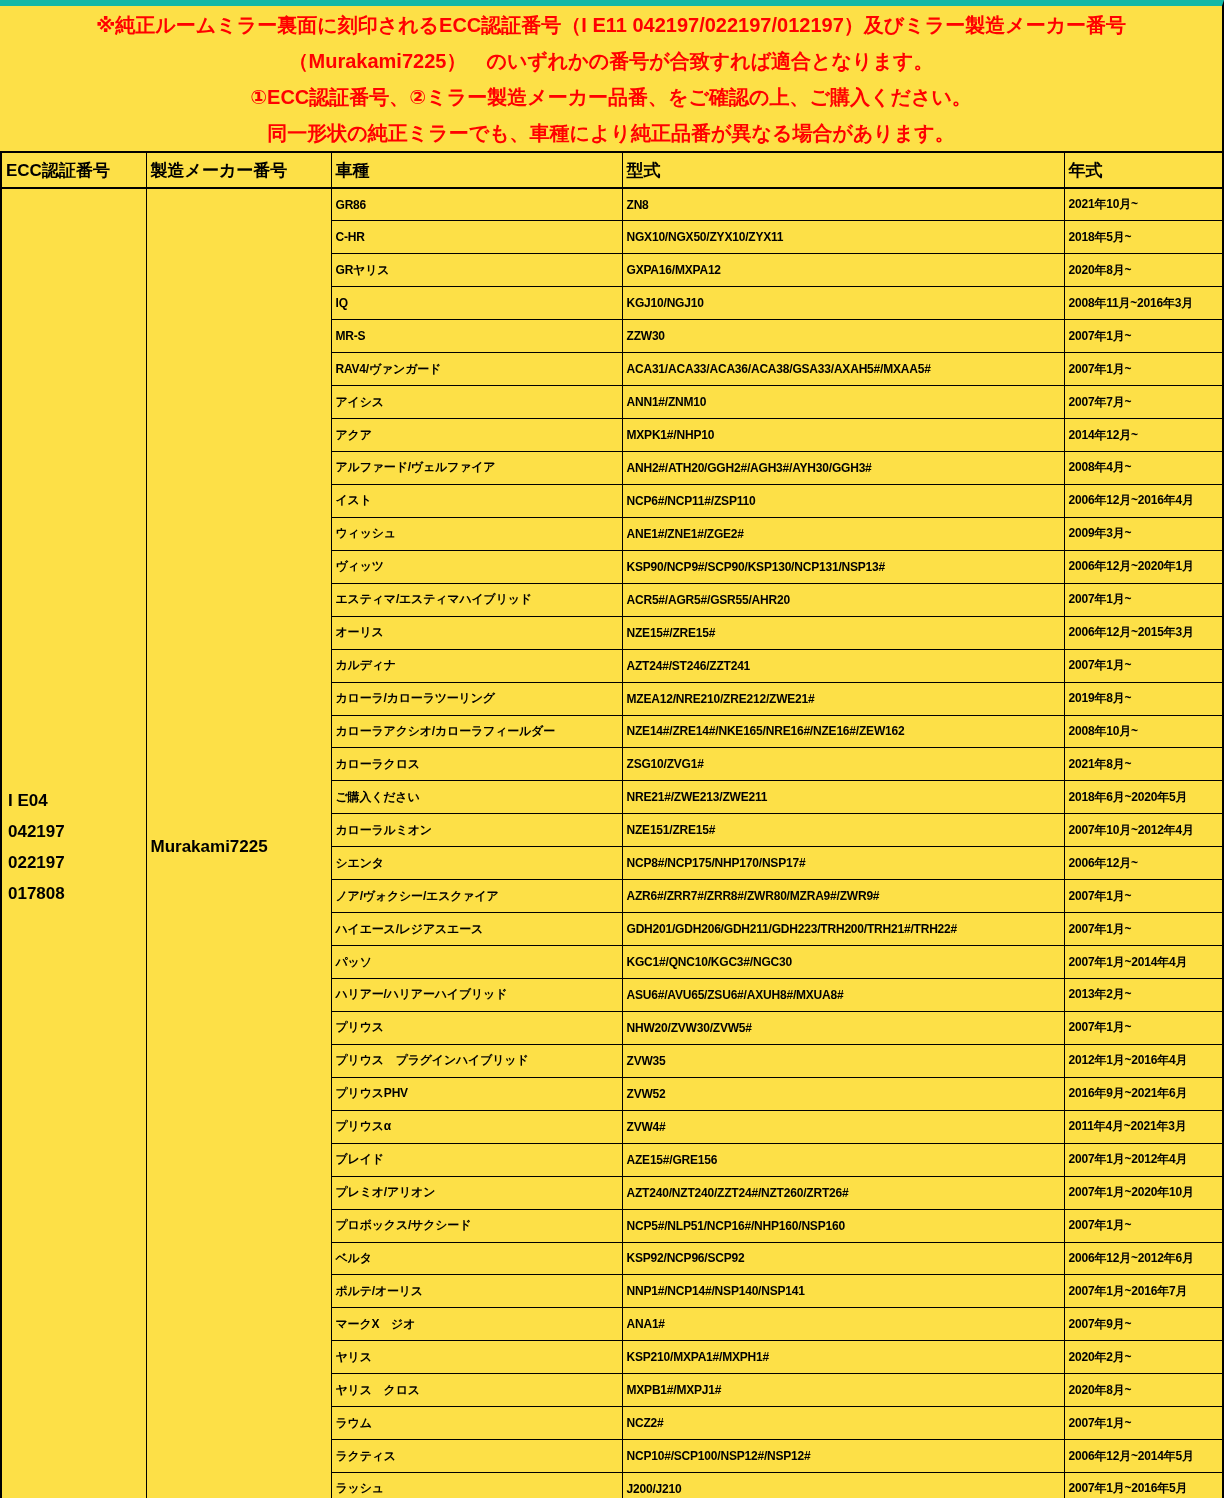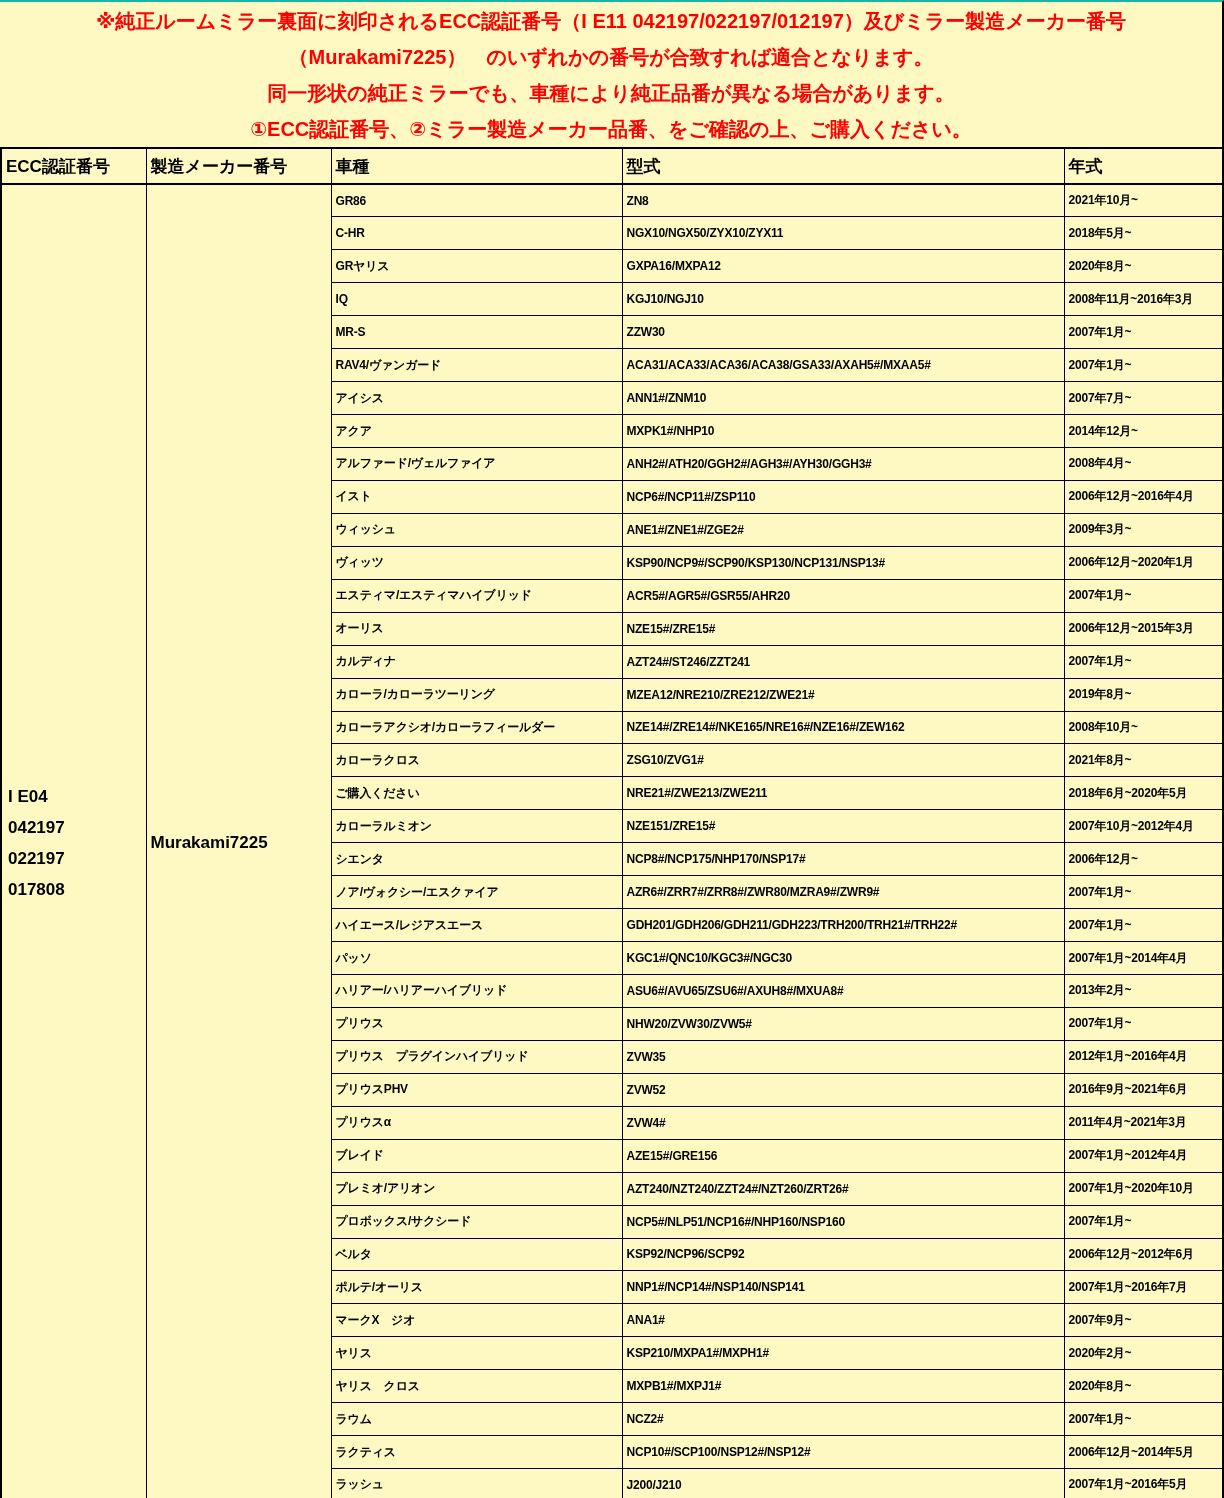--- a/index.html
+++ b/index.html
@@ -5,24 +5,24 @@
   html, body {
     margin: 0;
     padding: 0;
     background: #ffffff;
     font-family: "Liberation Sans", "DejaVu Sans", sans-serif;
   }
   .page {
     width: 1224px;
     height: 1498px;
     box-sizing: border-box;
-    border-top: 2px solid #14b8a6;
+    border-top: 6px solid #14b8a6;
     border-right: 2px solid #000;
     overflow: hidden;
-    background: #fef9c3;
+    background: #fde047;
   }
   
   .notice {
     height: 145px;
     box-sizing: border-box;
     padding-top: 1px;
   }
   .notice-line {
     height: 36px;
     line-height: 36px;
@@ -80,22 +80,22 @@
   }
 </style>
 </head>
 <body>
 
 <div class="page">
 
   <div class="notice">
     <div class="notice-line">※純正ルームミラー裏面に刻印されるECC認証番号（I E11 042197/022197/012197）及びミラー製造メーカー番号</div>
     <div class="notice-line">（Murakami7225）　のいずれかの番号が合致すれば適合となります。</div>
+    <div class="notice-line">①ECC認証番号、②ミラー製造メーカー品番、をご確認の上、ご購入ください。</div>
     <div class="notice-line">同一形状の純正ミラーでも、車種により純正品番が異なる場合があります。</div>
-    <div class="notice-line">①ECC認証番号、②ミラー製造メーカー品番、をご確認の上、ご購入ください。</div>
   </div>
 
   <table class="compat">
     <colgroup>
       <col style="width:145px">
       <col style="width:185px">
       <col style="width:291px">
       <col style="width:442px">
       <col style="width:159px">
     </colgroup>

